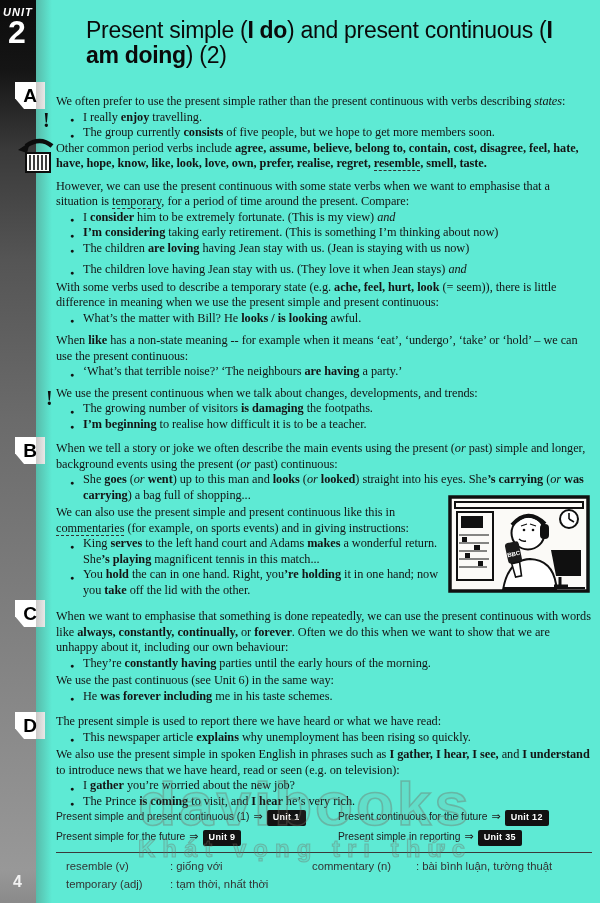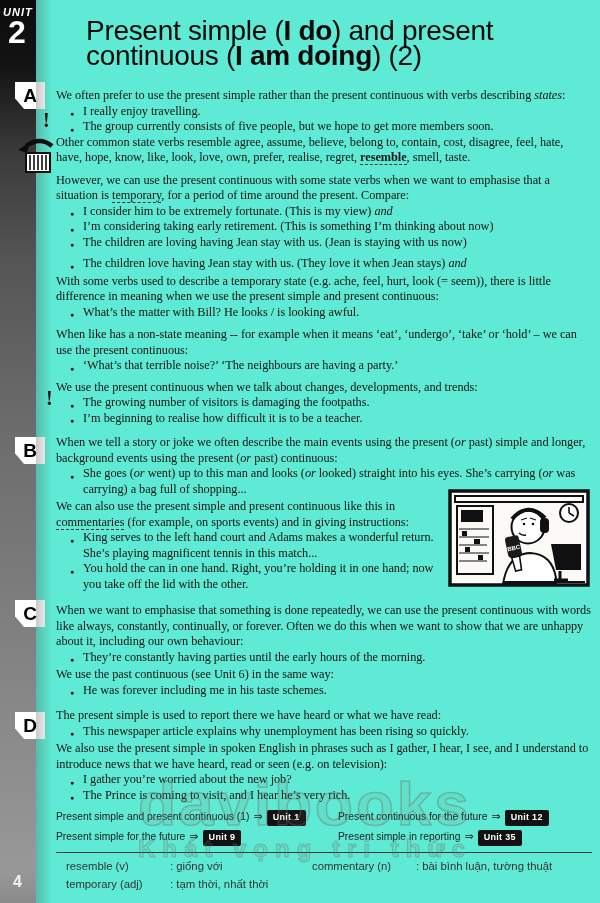--- a/index.html
+++ b/index.html
@@ -21,28 +21,28 @@
     clip-path:polygon(0 0,100% 0,100% 100%,30% 100%,0 60%);}
   .mA{top:82px}.mB{top:437px}.mC{top:600px}.mD{top:712px}
   .page-num{position:absolute;bottom:12px;left:13px;color:#f2f2f2;
     font:700 16px "Liberation Sans",sans-serif;}
   
   .exclaim{position:absolute;font:700 20px "Liberation Serif",serif;color:#0d0d0d;line-height:1;}
   .e1{left:43px;top:110px}.e2{left:46px;top:388px}
   .refbook{position:absolute;left:14px;top:138px;}
   
   .content{position:absolute;left:56px;top:0;width:536px;}
-  .title{margin:18px 0 20px 30px;max-width:486px;
+  .title{margin:18px 0 26px 30px;max-width:486px;
     font-family:"Liberation Sans",sans-serif;font-weight:400;
-    font-size:28px;line-height:25px;letter-spacing:-.3px;color:#0a0a0a;}
+    font-size:23px;line-height:25px;letter-spacing:-.3px;color:#0a0a0a;}
   .title .b{font-weight:700;}
   .para,.bullet{font-size:12.3px;line-height:15.5px;margin:0;letter-spacing:-.05px;}
   .bullet{padding-left:27px;position:relative;}
   .bullet::before{content:"\25CF";position:absolute;left:14px;top:3.5px;font-size:7px;color:#111;}
-  .b{font-weight:400}.i{font-style:italic}
+  .b{font-weight:700}.i{font-style:italic}
   .u{border-bottom:1px dashed #333}.bu{font-weight:700;border-bottom:1px dashed #333}
   .mt7{margin-top:7px}.mt6{margin-top:6px}.mt2{margin-top:2px}.gap{margin-top:6px}
   .sec-b{margin-top:9px;position:relative;}
   .sec-c{margin-top:11px}.sec-d{margin-top:10px}
   .cartoon{position:absolute;right:2px;top:52px;width:142px;height:100px;}
   .b2{padding-right:150px;}
   
   .refs{position:absolute;top:810px;left:0;width:536px;
     font-family:"Liberation Sans",sans-serif;font-size:10.3px;line-height:13px;color:#222;}
   .refrow{display:grid;grid-template-columns:282px 1fr;margin-bottom:4px;}
@@ -87,21 +87,21 @@
     <path d="M16 17 v15 M20 17 v15 M24 17 v15 M28 17 v15 M32 17 v15" stroke="#0d0d0d" stroke-width="1.6"></path>
   </svg>
 
   <div class="content">
     <h1 class="title"><span>Present simple (</span><span class="b">I do</span><span>) and present continuous (</span><span class="b">I am doing</span><span>) (2)</span></h1>
 
     <div class="section">
         <div class="para"><span>We often prefer to use the present simple rather than the present continuous with verbs describing </span><span class="i">states</span><span>:</span></div>
         <div class="bullet"><span>I really </span><span class="b">enjoy</span><span> travelling.</span></div>
         <div class="bullet"><span>The group currently </span><span class="b">consists</span><span> of five people, but we hope to get more members soon.</span></div>
-        <div class="para"><span>Other common state verbs resemble </span><span class="b">agree, assume, believe, belong to, contain, cost, disagree, feel, hate, have, hope, know, like, look, love, own, prefer, realise, regret, </span><span class="bu">resemble</span><span class="b">, smell, taste.</span></div>
+        <div class="para"><span>Other common period verbs include </span><span class="b">agree, assume, believe, belong to, contain, cost, disagree, feel, hate, have, hope, know, like, look, love, own, prefer, realise, regret, </span><span class="bu">resemble</span><span class="b">, smell, taste.</span></div>
         <div class="para mt7"><span>However, we can use the present continuous with some state verbs when we want to emphasise that a situation is </span><span class="u">temporary</span><span>, for a period of time around the present. Compare:</span></div>
         <div class="bullet"><span>I </span><span class="b">consider</span><span> him to be extremely fortunate. (This is my view) </span><span class="i">and</span></div>
         <div class="bullet"><span class="b">I’m considering</span><span> taking early retirement. (This is something I’m thinking about now)</span></div>
         <div class="bullet"><span>The children </span><span class="b">are loving</span><span> having Jean stay with us. (Jean is staying with us now)</span></div>
         <div class="bullet gap"><span>The children love having Jean stay with us. (They love it when Jean stays) </span><span class="i">and</span></div>
         <div class="para mt2"><span>With some verbs used to describe a temporary state (e.g. </span><span class="b">ache, feel, hurt, look</span><span> (= seem)), there is little difference in meaning when we use the present simple and present continuous:</span></div>
         <div class="bullet"><span>What’s the matter with Bill? He </span><span class="b">looks / is looking</span><span> awful.</span></div>
         <div class="para mt7"><span>When </span><span class="b">like</span><span> has a non-state meaning -- for example when it means ‘eat’, ‘undergo’, ‘take’ or ‘hold’ – we can use the present continuous:</span></div>
         <div class="bullet"><span>‘What’s that terrible noise?’ ‘The neighbours </span><span class="b">are having</span><span> a party.’</span></div>
         <div class="para mt6"><span>We use the present continuous when we talk about changes, developments, and trends:</span></div>

